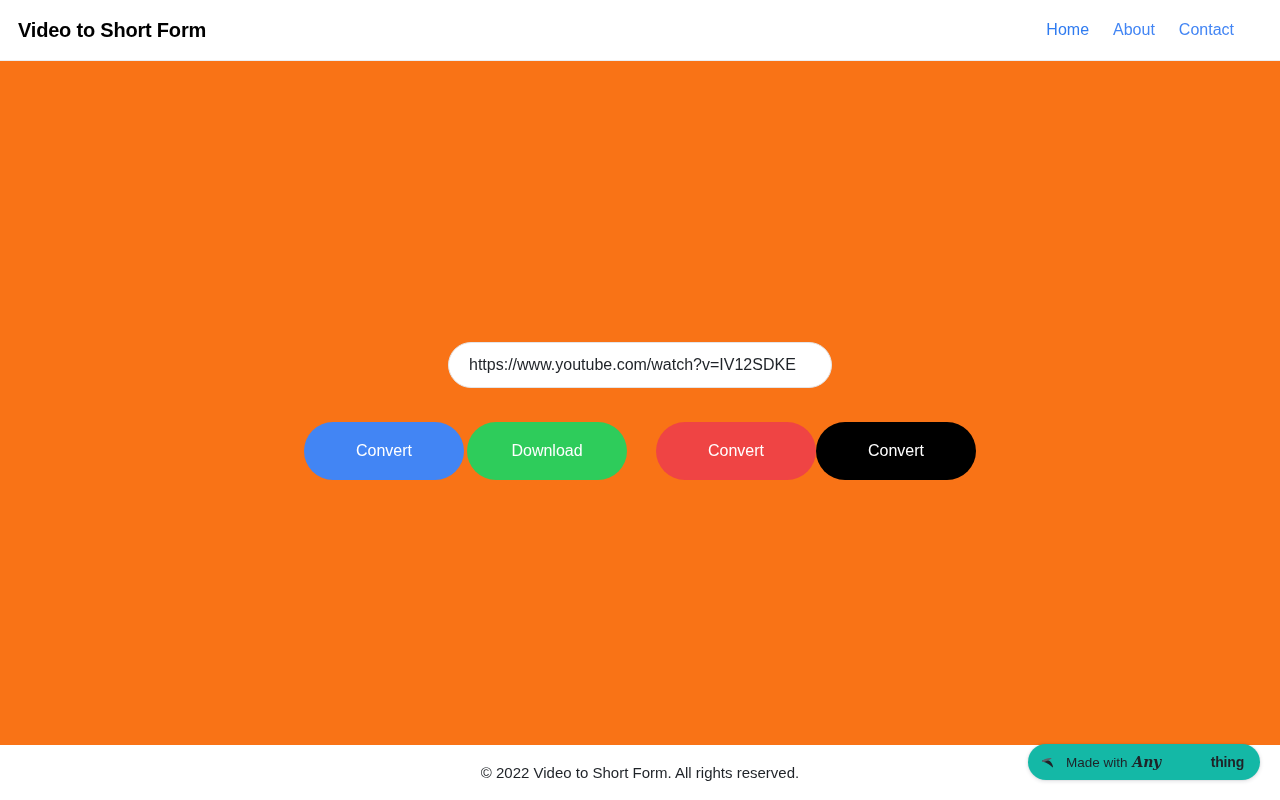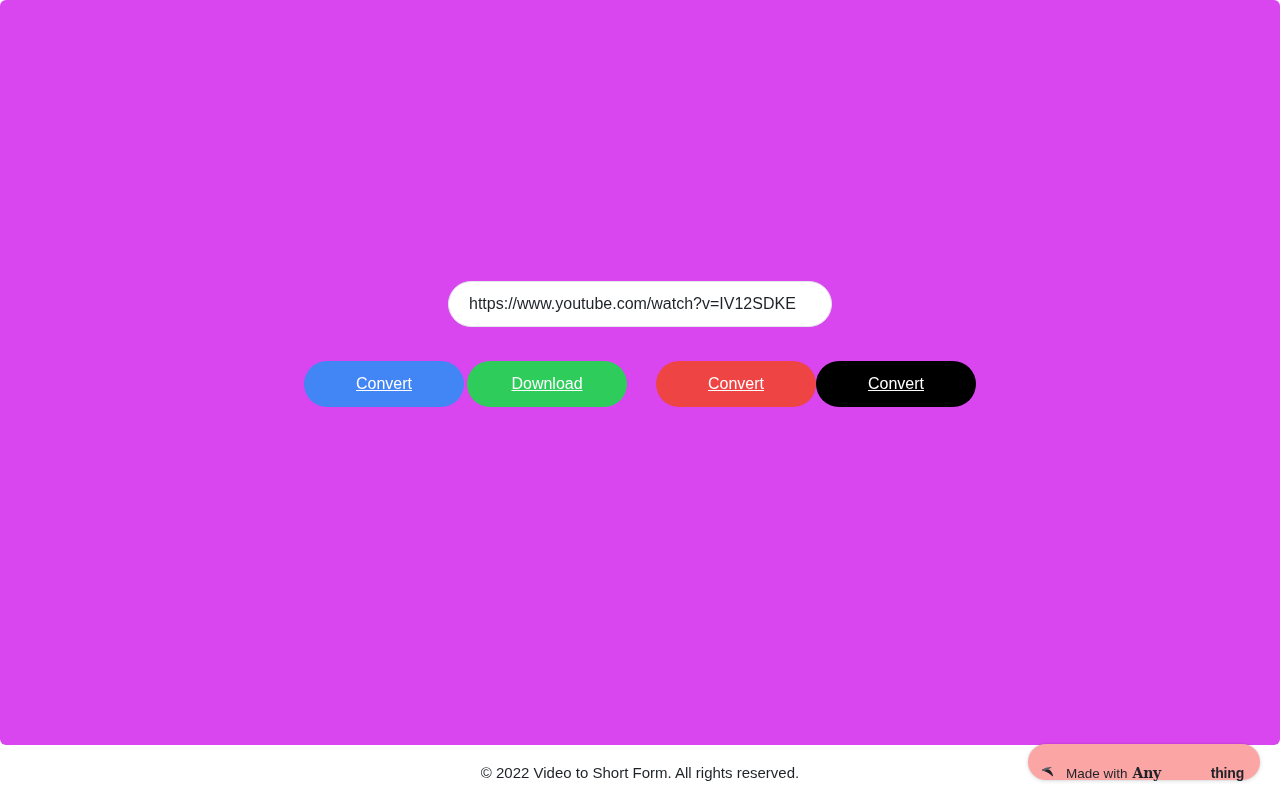--- a/index.html
+++ b/index.html
@@ -53,26 +53,25 @@
     color: #4285f4;
     text-decoration: none;
     line-height: 1;
     cursor: pointer;
   }
   .nav-link.active { color: #2f7bf0; }
 
   
   .main {
     flex: 1 1 auto;
-    background: #d946ef;
+    background: #f97316;
     position: relative;
     display: flex;
     flex-direction: column;
     align-items: center;
-    border-radius: 6px;
   }
 
   .url-field-wrap {
     position: absolute;
     left: 448px;
     top: 281px;
     width: 384px;
     height: 46px;
   }
   .url-field {
@@ -96,32 +95,31 @@
     position: absolute;
     left: 304px;
     top: 361px;
     width: 672px;
     height: 46px;
   }
 
   .btn {
     position: absolute;
     top: 0;
-    height: 46px;
+    height: 58px;
     border: none;
     border-radius: 999px;
     color: #ffffff;
     font-family: "Liberation Sans", sans-serif;
     font-size: 16px;
     line-height: 46px;
     padding: 0;
     cursor: pointer;
     text-align: center;
     white-space: nowrap;
-    text-decoration: underline;
   }
   .btn-convert-primary { left: 0px;   width: 160px; background: #4285f4; }
   .btn-download       { left: 163px; width: 160px; background: #2ecc5b; }
   .btn-convert-danger { left: 352px; width: 160px; background: #ef4444; }
   .btn-convert-dark   { left: 512px; width: 160px; background: #000000; z-index: 2; }
 
   
   .site-footer {
     height: 55px;
     min-height: 55px;
@@ -136,24 +134,24 @@
     line-height: 1;
   }
 
   
   .made-with {
     position: absolute;
     right: 20px;
     bottom: 20px;
     height: 36px;
     display: flex;
-    align-items: flex-end;
+    align-items: center;
     gap: 8px;
     padding: 0 16px 0 13px;
-    background: #fca5a5;
+    background: #14b8a6;
     border-radius: 999px;
     box-shadow: 0 1px 4px rgba(16,24,40,0.14), 0 0 0 1px rgba(16,24,40,0.03);
     text-decoration: none;
     cursor: pointer;
     z-index: 5;
   }
   .made-with-icon {
     width: 17px;
     height: 17px;
     display: block;
@@ -165,35 +163,44 @@
     line-height: 1;
     display: flex;
     align-items: baseline;
     gap: 0px;
     white-space: nowrap;
   }
   .made-with-label .made-text { margin-right: 5px; }
   .brandmark { font-size: 14px; line-height: 1; }
   .brandmark .any {
     font-family: "DejaVu Serif", serif;
+    font-style: italic;
     font-weight: bold;
     letter-spacing: -0.3px;
   }
   .brandmark .thing {
     font-family: "Liberation Sans", sans-serif;
     font-weight: bold;
     letter-spacing: -0.2px;
     padding-left: 46px;
   }
 </style>
 </head>
 <body>
 
 <div class="page">
 
+  <header class="site-header">
+    <div class="brand">Video to Short Form</div>
+    <nav class="nav">
+      <a class="nav-link active" href="#">Home</a>
+      <a class="nav-link" href="#">About</a>
+      <a class="nav-link" href="#">Contact</a>
+    </nav>
+  </header>
 
   <main class="main">
 
     <div class="url-field-wrap">
       <input class="url-field" type="text" value="https://www.youtube.com/watch?v=IV12SDKE" placeholder="Enter YouTube URL" style="">
       
     </div>
 
     <div class="btn-row">
       <button class="btn btn-convert-primary" style="background: rgb(66, 133, 244);">Convert</button>

